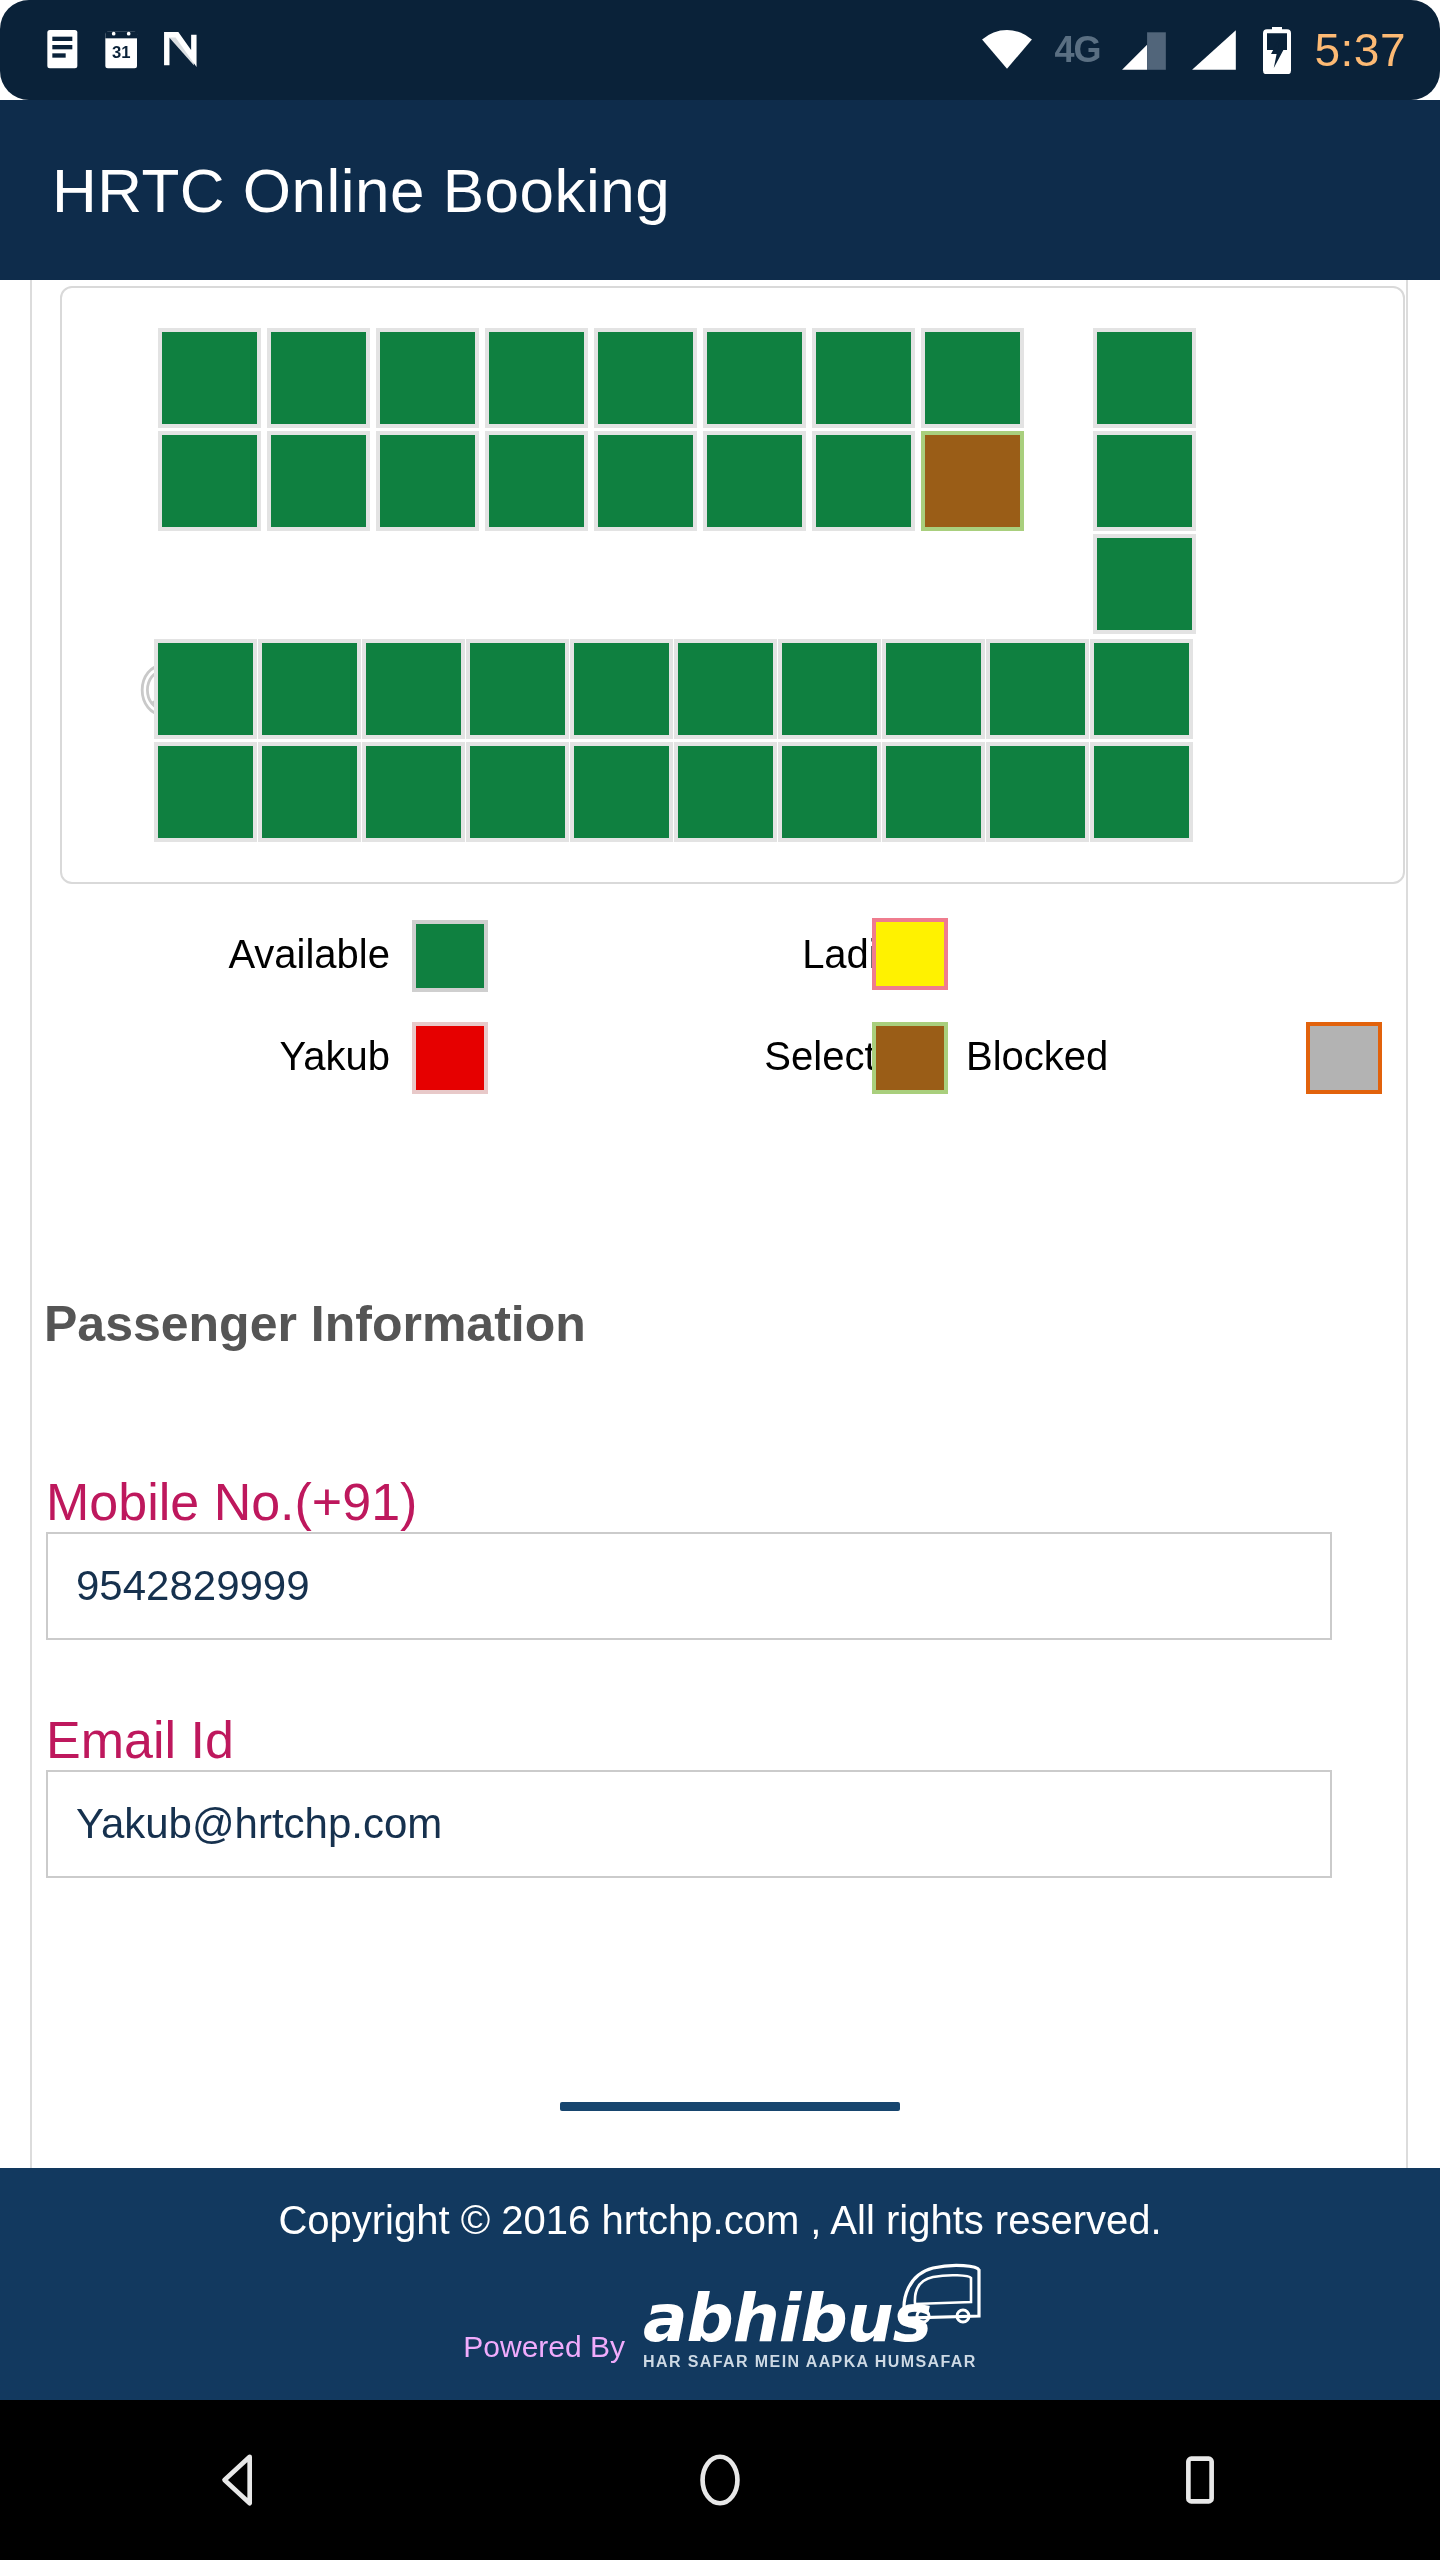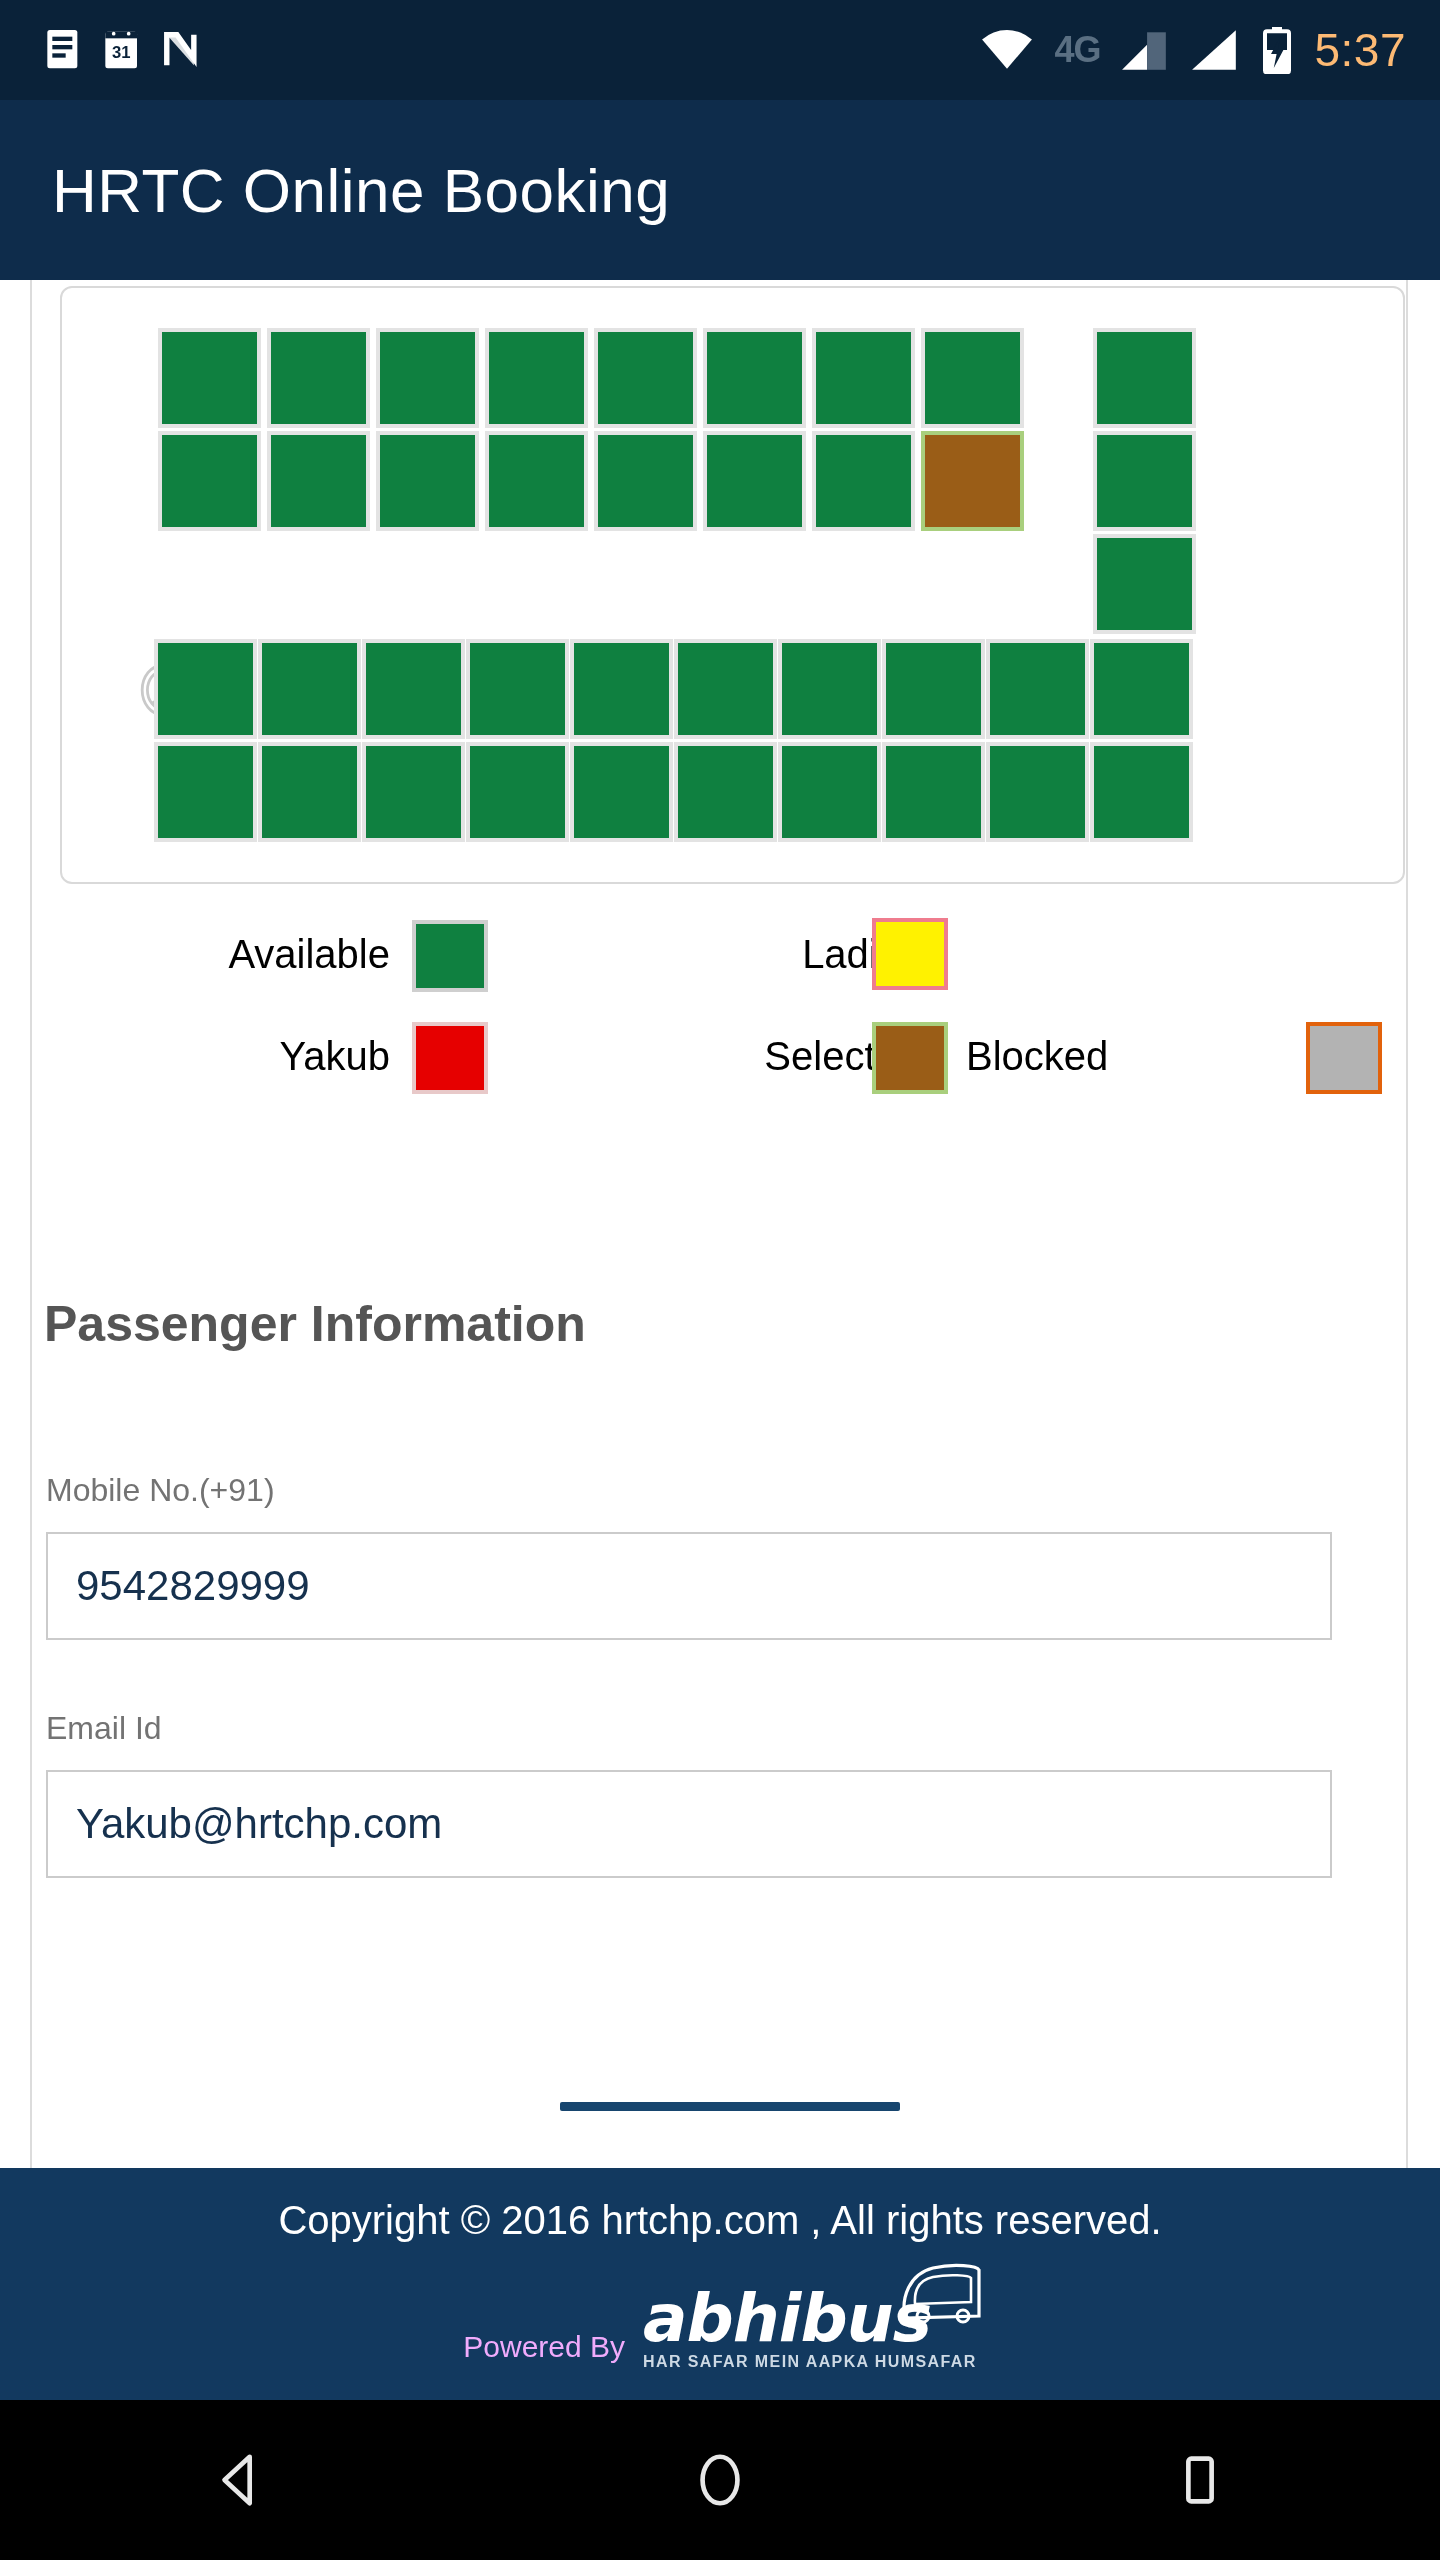--- a/index.html
+++ b/index.html
@@ -7,21 +7,21 @@
     width:1440px; height:2560px;
     background:#ffffff;
     font-family:"Liberation Sans", sans-serif;
     overflow:hidden;
   }
   #screen { position:relative; width:1440px; height:2560px; background:#fff; }
 
   
   .statusbar {
     position:absolute; left:0; top:0; width:1440px; height:100px;
-    background:#0a2239; display:flex; align-items:center;
+    background:#0a2239; display:flex; align-items:center;border-radius:29px;
   }
   .sb-left { display:flex; align-items:center; gap:18px; padding-left:44px; }
   .sb-right { margin-left:auto; display:flex; align-items:center; gap:20px; padding-right:34px; }
   .sb-clock { color:#fdba74; font-size:46px; font-weight:400; letter-spacing:0.5px; }
   .icon-4g { color:#5a6f82; font-size:36px; font-weight:700; letter-spacing:-1px; }
 
   
   .appbar {
     position:absolute; left:0; top:100px; width:1440px; height:180px;
     background:#0e2c4b;
@@ -69,21 +69,21 @@
   .sw-blocked { background:#b3b3b3; border:4px solid #e2620c; }
 
   
   .sec-title {
     position:absolute; left:44px; top:1015px;
     font-size:50px; font-weight:700; color:#555555; white-space:nowrap;text-align:right;
   }
 
   
   .field-label {
-    position:absolute; font-size:32px; color:#737373; white-space:nowrap;
+    position:absolute; font-size:52px; color:#be185d; white-space:nowrap;
   }
   .field-box {
     position:absolute; left:46px; width:1286px; height:108px;
     border:2px solid #cbcbcb; background:#fff;
     display:flex; align-items:center; padding-left:28px;
   }
   .field-val { font-size:42px; color:#16314e; }
 
   
   .scrollbar-h {

